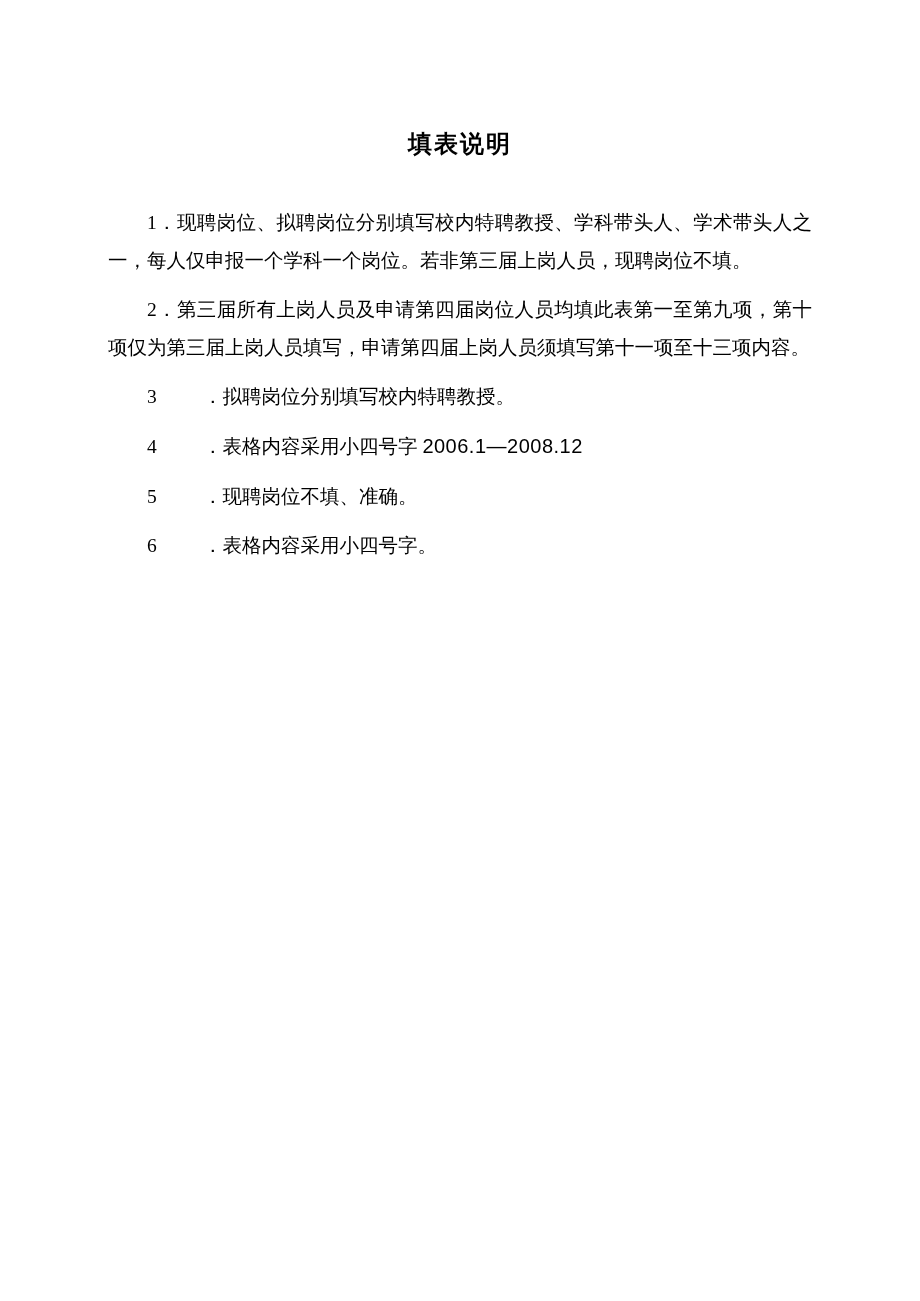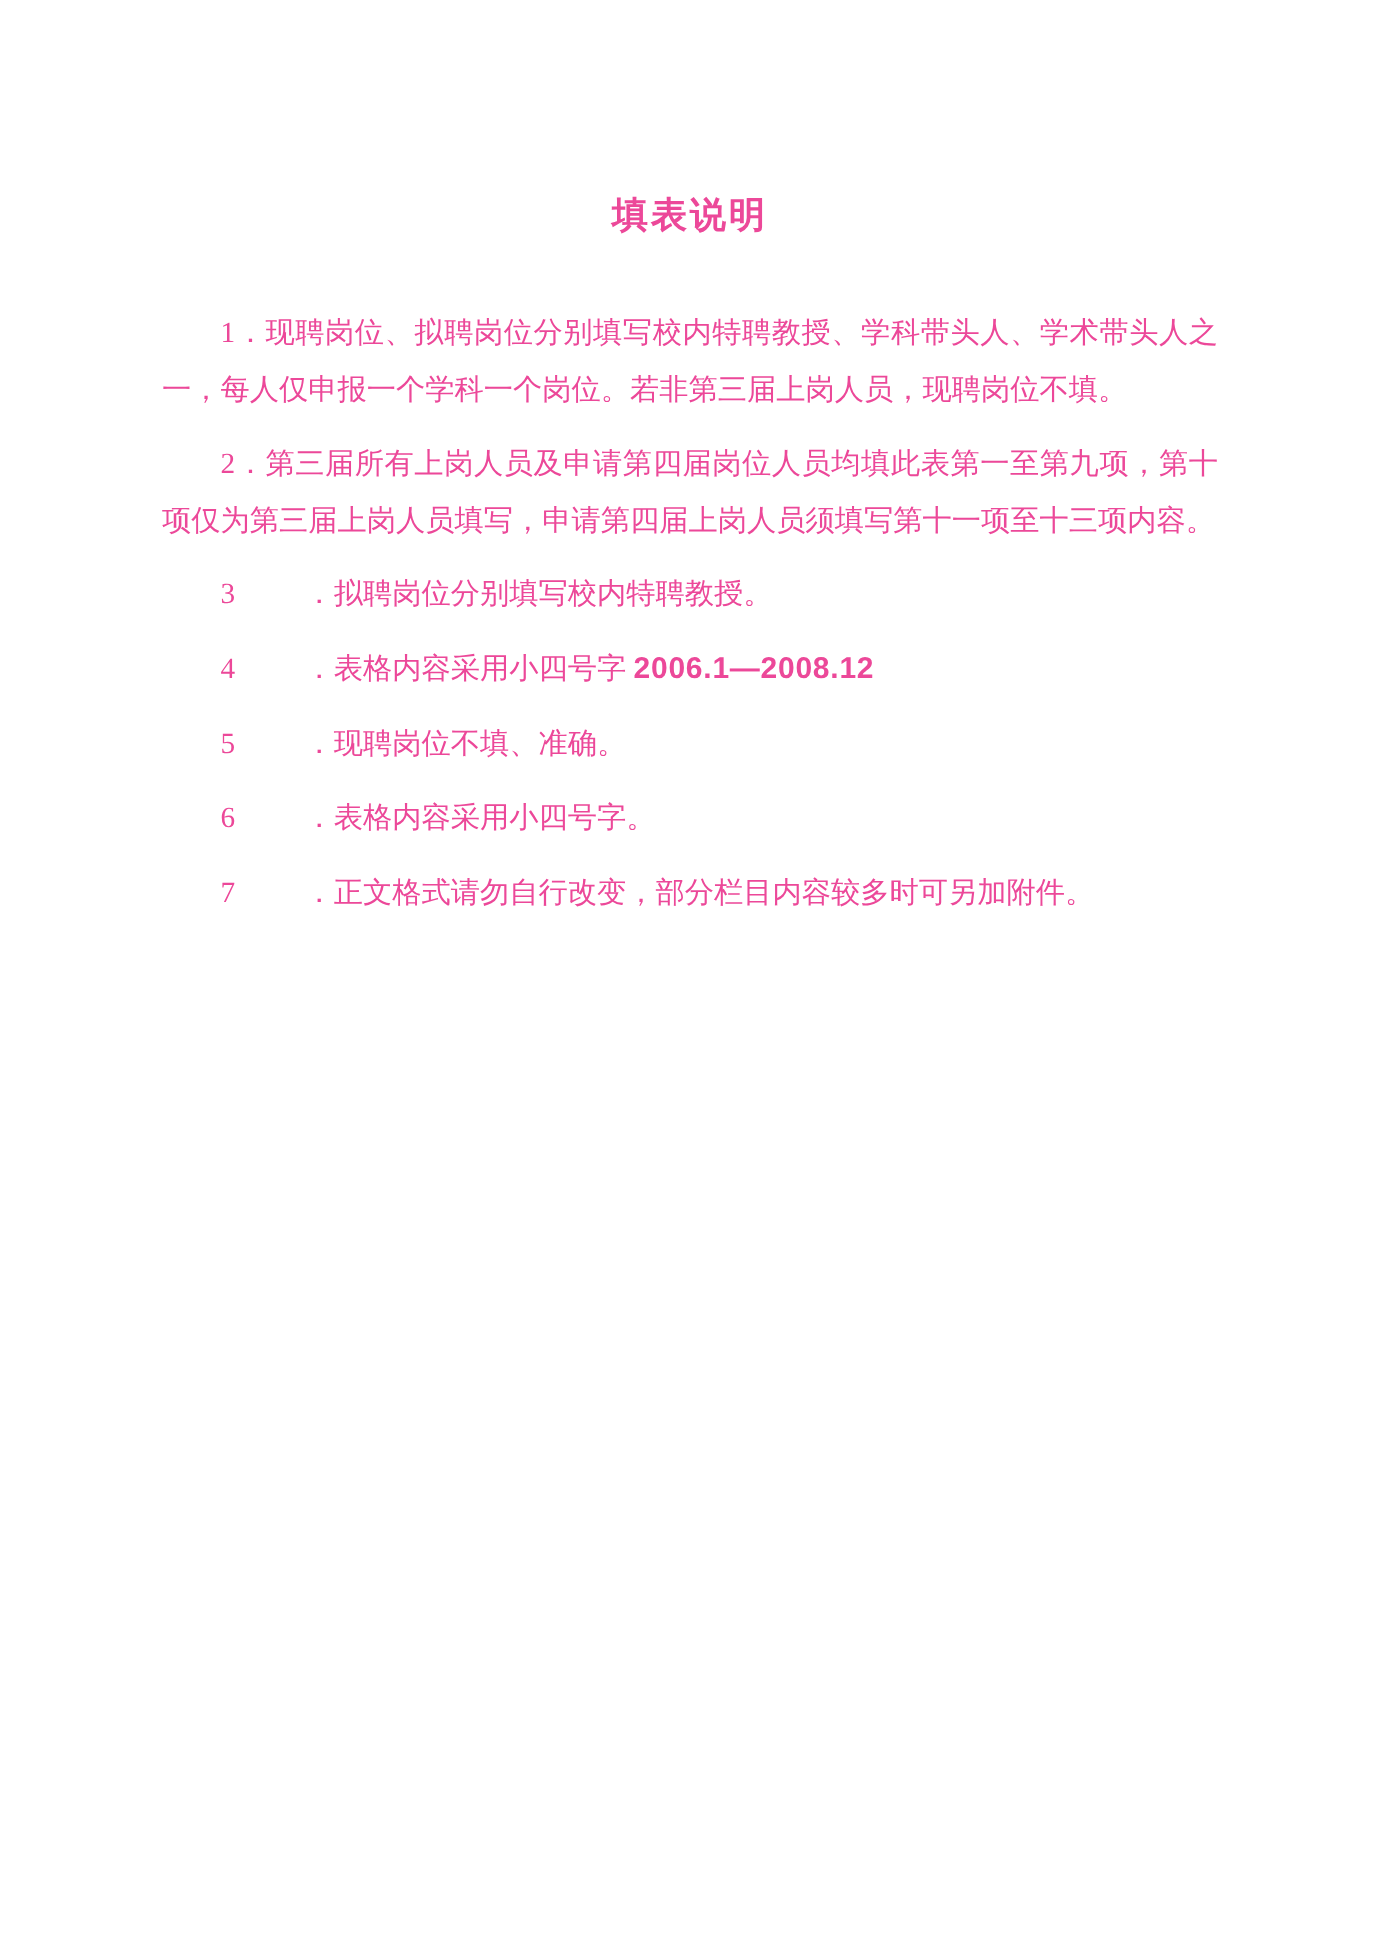--- a/index.html
+++ b/index.html
@@ -5,21 +5,21 @@
   html, body {
     margin: 0;
     padding: 0;
     background: #ffffff;
   }
   .page {
     width: 920px;
     height: 1301px;
     box-sizing: border-box;
     background: #ffffff;
-    color: #ec4899;
+    color: #000000;
     padding: 128px 96px 0 96px;
     font-family: "Liberation Serif", "DejaVu Serif", serif;
     overflow: hidden;
   }
   .doc-title {
     margin: 0 0 44px 0;
     text-align: center;
     font-size: 24px;
     line-height: 32px;
     font-weight: 700;
@@ -34,21 +34,21 @@
     margin: 12px;
     text-indent: 2em;
   }
   .item-num {
     display: inline-block;
     width: 56px;
     text-indent: 0;
   }
   .date-range {
     font-family: "Liberation Sans", "DejaVu Sans", sans-serif;
-    font-weight: 700;
+    font-weight: 400;
     font-size: 20px;
     letter-spacing: 0.5px;
   }
 </style>
 </head>
 <body>
 
 <div class="page">
 
   <h1 class="doc-title">填表说明</h1>
@@ -60,16 +60,15 @@
     <p class="para">2．第三届所有上岗人员及申请第四届岗位人员均填此表第一至第九项，第十项仅为第三届上岗人员填写，申请第四届上岗人员须填写第十一项至十三项内容。</p>
 
     <p class="para"><span class="item-num">3</span><span>．拟聘岗位分别填写校内特聘教授。</span></p>
 
     <p class="para"><span class="item-num">4</span><span>．表格内容采用小四号字 </span><span class="date-range">2006.1—2008.12</span></p>
 
     <p class="para"><span class="item-num">5</span><span>．现聘岗位不填、准确。</span></p>
 
     <p class="para"><span class="item-num">6</span><span>．表格内容采用小四号字。</span></p>
 
-    <p class="para"><span class="item-num">7</span><span>．正文格式请勿自行改变，部分栏目内容较多时可另加附件。</span></p>
 
   </div>
 </div>
 
 </body></html>

